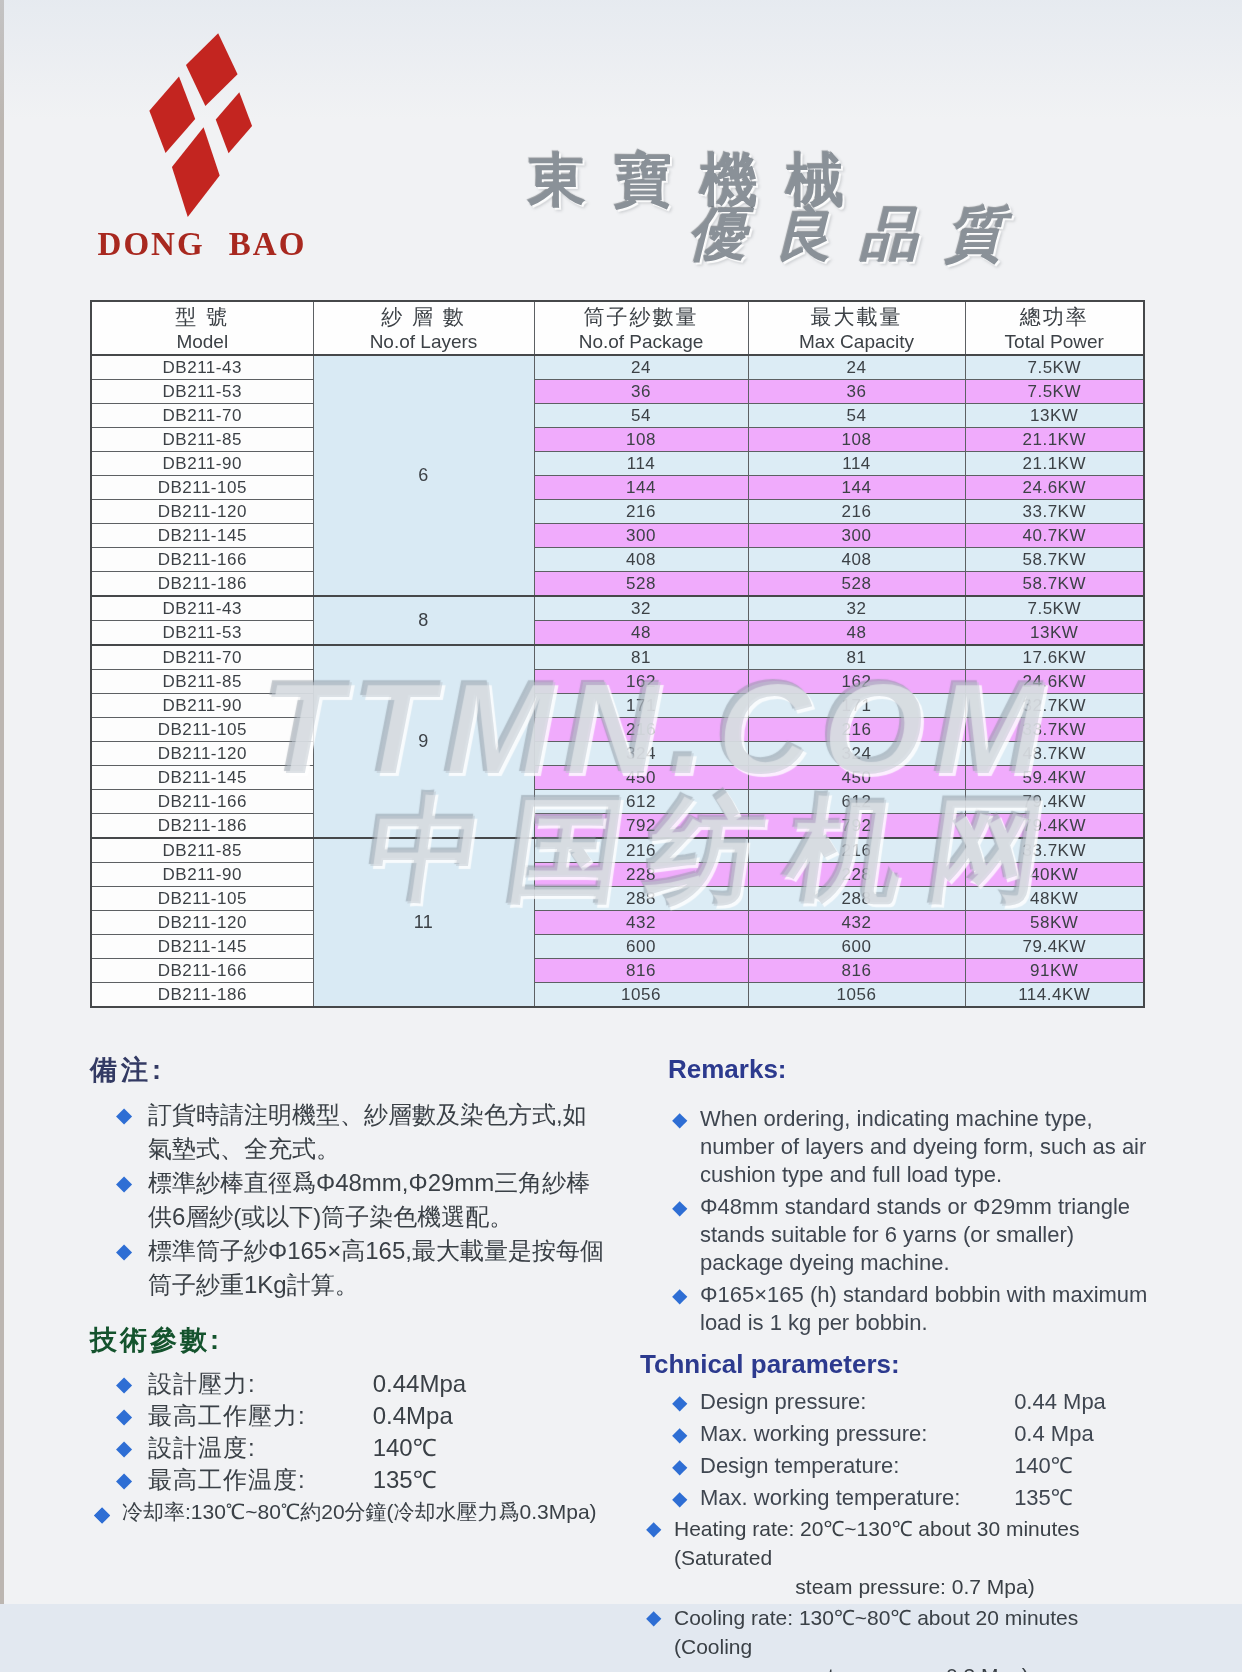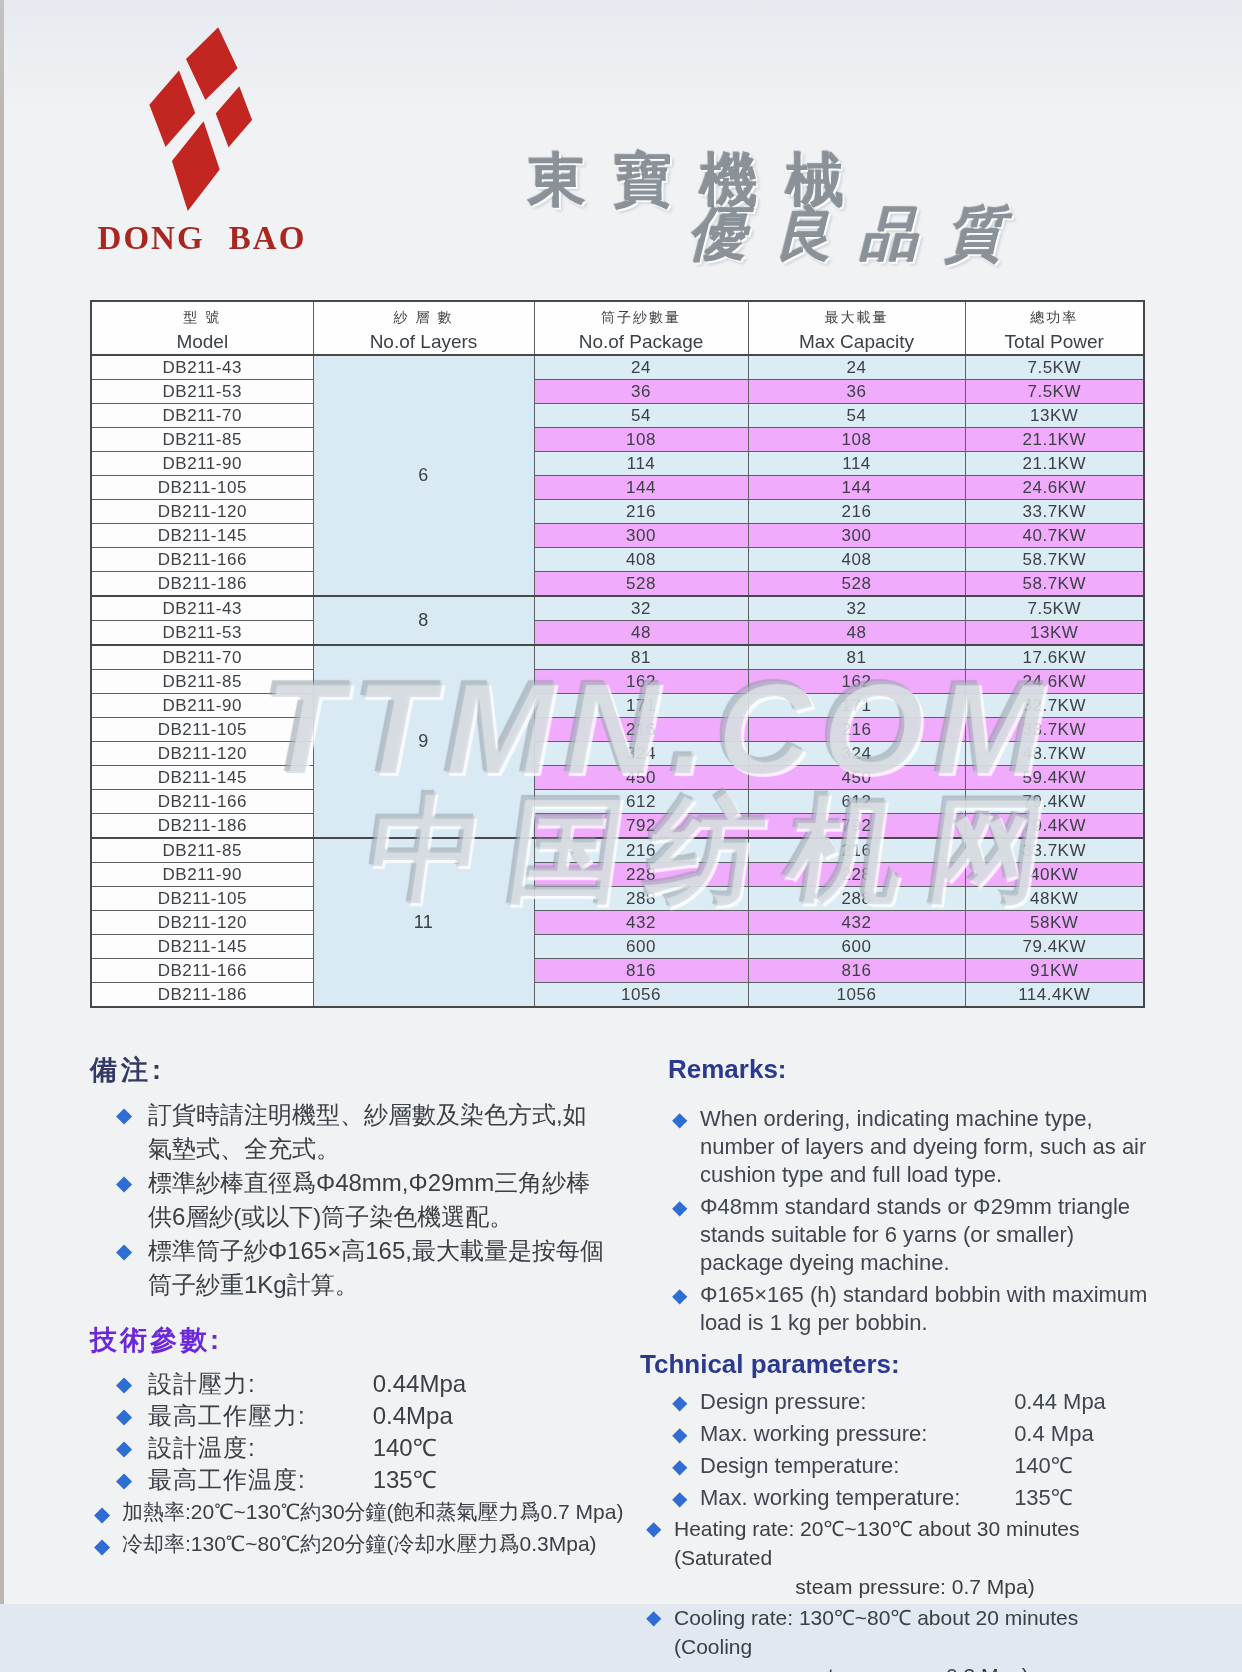--- a/index.html
+++ b/index.html
@@ -8,21 +8,21 @@
     background:#f1f2f4;
     font-family:"Liberation Sans", sans-serif;
     -webkit-font-smoothing:antialiased;
   }
   .scan-edge{position:absolute;left:0;top:0;width:4px;height:1672px;background:rgba(125,108,96,.45);}
   .bottom-band{position:absolute;left:0;top:1604px;width:1242px;height:68px;background:#e2e8f0;}
   .top-tint{position:absolute;left:0;top:0;width:1242px;height:120px;
     background:linear-gradient(180deg,rgba(210,220,232,.35),rgba(210,220,232,0));}
 
   
-  .logo{position:absolute;left:92px;top:22px;width:220px;text-align:center;}
+  .logo{position:absolute;left:92px;top:28px;width:220px;text-align:center;}
   .logo svg{display:block;margin:0 auto;}
   .brand{
     margin-top:4px;
     font-family:"Liberation Serif", serif;font-weight:bold;
     font-size:33px;color:#a8281f;letter-spacing:2px;word-spacing:14px;white-space:nowrap;
   }
 
   
   .title-line{
     position:absolute;font-weight:bold;white-space:nowrap;
@@ -42,21 +42,21 @@
   .spec-table col.w-layers{width:221px;}
   .spec-table col.w-package{width:214px;}
   .spec-table col.w-capacity{width:217px;}
   .spec-table col.w-power{width:179px;}
   .spec-table th,.spec-table td{
     border:1px solid #5d6063;text-align:center;vertical-align:middle;
     color:#3c4146;padding:0;
   }
   .spec-table{border:2px solid #46484a;}
   .spec-table th{height:52px;background:#fefefe;font-weight:normal;}
-  .th-zh{font-size:14px;letter-spacing:2px;line-height:26px;}
+  .th-zh{font-size:21px;letter-spacing:2px;line-height:26px;}
   .th-en{font-size:19px;line-height:23px;}
   .spec-table td{height:23px;font-size:17px;letter-spacing:.5px;}
   td.c-model{background:#fdfdfd;}
   td.c-layers{background:#d9eaf4;font-size:18px;}
   tr.alt td.c-data{background:#dcecf5;}
   tr:not(.alt) td.c-data{background:#f0abfc;}
   tr.g-start td{border-top:2px solid #46484a;}
 
   
   .wm{position:absolute;pointer-events:none;font-weight:bold;white-space:nowrap;z-index:5;}
@@ -70,21 +70,21 @@
     color:rgba(192,200,208,.52);
     text-shadow:3px 3px 1px rgba(255,255,255,.8), -2px -2px 1px rgba(138,147,157,.5);
   }
 
   
   .notes{position:absolute;left:90px;top:1042px;width:1066px;display:flex;z-index:2;}
   .col-zh{width:520px;flex:none;}
   .col-en{flex:1;padding-left:18px;}
   .sec-heading{font-weight:bold;white-space:nowrap;}
   .h-notes-zh{font-size:27px;color:#333a63;letter-spacing:4px;margin:10px 0 10px 0;}
-  .h-params-zh{font-size:27px;color:#6d28d9;letter-spacing:3px;margin:20px 0 10px 0;}
+  .h-params-zh{font-size:27px;color:#14532d;letter-spacing:3px;margin:20px 0 10px 0;}
   .h-notes-en{font-size:26px;color:#2c3a8e;margin:12px 0 20px 40px;}
   .h-params-en{font-size:26px;color:#2c3a8e;margin:12px 0 6px 12px;}
   .note-item{position:relative;color:#3a4046;}
   .col-zh .note-item{padding-left:58px;font-size:24px;line-height:34px;margin-bottom:0;}
   .col-en .note-item{padding-left:72px;font-size:22px;line-height:28px;margin-bottom:4px;color:#3f4650;}
   .bullet{position:absolute;color:#2e6ed4;}
   .col-zh .bullet{left:26px;top:0;font-size:21px;}
   .col-en .bullet{left:44px;top:0;font-size:20px;}
   .param-row{position:relative;color:#3a4046;line-height:32px;}
   .col-zh .param-row{padding-left:58px;font-size:24px;}
@@ -363,21 +363,20 @@
       <span class="param-label">設計温度:</span>
       <span class="param-value">140℃</span>
     </div>
     <div class="param-row">
       <span class="bullet">◆</span>
       <span class="param-label">最高工作温度:</span>
       <span class="param-value">135℃</span>
     </div>
     <div class="param-long">
       <span class="bullet">◆</span>
-      <span>加熱率:20℃~130℃約30分鐘(飽和蒸氣壓力爲0.7 Mpa)</span>
     </div>
     <div class="param-long">
       <span class="bullet">◆</span>
       <span>冷却率:130℃~80℃約20分鐘(冷却水壓力爲0.3Mpa)</span>
     </div>
   </div>
 
   <div class="col-en">
     <div class="sec-heading h-notes-en">Remarks:</div>
     <div class="note-item">

